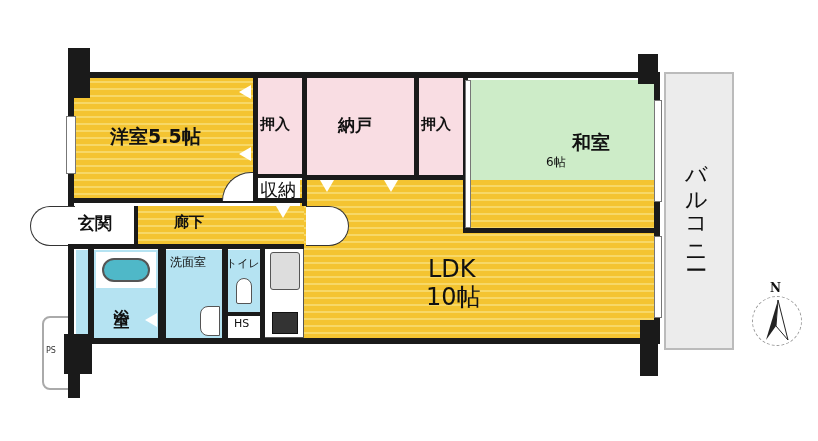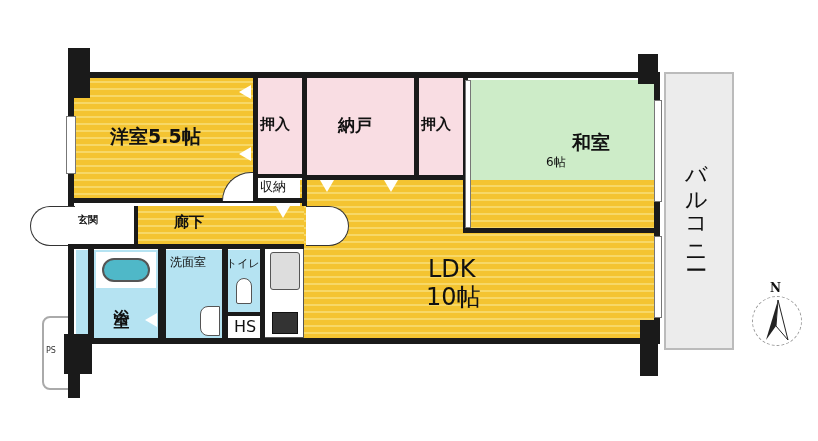--- a/index.html
+++ b/index.html
@@ -24,21 +24,21 @@
 <div class="abs gray" style="left:664px;top:72px;width:70px;height:278px;border:2px solid #bbb;"></div>
 <div class="label vlabel" style="left:684px;top:150px;font-size:22px;font-weight:normal;">バルコニー</div>
 
 <div class="abs yellow" style="left:72px;top:76px;width:182px;height:122px;"></div>
 <div class="label" style="left:110px;top:126px;font-size:19px;">洋室5.5帖</div>
 
 <div class="abs pink" style="left:258px;top:76px;width:44px;height:98px;"></div>
 <div class="label" style="left:260px;top:116px;font-size:15px;">押入</div>
 
 <div class="abs white" style="left:258px;top:178px;width:44px;height:20px;"></div>
-<div class="label" style="left:260px;top:180px;font-size:13px;font-weight:normal;">収納</div>
+<div class="label" style="left:260px;top:180px;font-size:18px;font-weight:normal;">収納</div>
 
 <div class="abs pink" style="left:307px;top:76px;width:108px;height:100px;"></div>
 <div class="label" style="left:338px;top:116px;font-size:17px;">納戸</div>
 
 <div class="abs pink" style="left:419px;top:76px;width:44px;height:100px;"></div>
 <div class="label" style="left:421px;top:116px;font-size:15px;">押入</div>
 
 <div class="abs green" style="left:470px;top:80px;width:186px;height:148px;"></div>
 <div class="label" style="left:572px;top:132px;font-size:19px;">和室</div>
 <div class="label" style="left:546px;top:156px;font-size:12px;font-weight:normal;">6帖</div>
@@ -46,21 +46,21 @@
 <div class="abs yellow" style="left:300px;top:180px;width:356px;height:160px;"></div>
 <div class="abs yellow" style="left:300px;top:180px;width:166px;height:50px;"></div>
 <div class="label" style="left:428px;top:256px;font-size:24px;font-weight:normal;">LDK</div>
 <div class="label" style="left:426px;top:284px;font-size:24px;font-weight:normal;">10帖</div>
 
 <div class="abs white" style="left:264px;top:246px;width:40px;height:92px;border:1px solid #555;"></div>
 <div class="abs" style="left:270px;top:252px;width:30px;height:38px;background:#ddd;border:1px solid #555;border-radius:3px;"></div>
 <div class="abs" style="left:272px;top:312px;width:26px;height:22px;background:#333;border:1px solid #111;"></div>
 
 <div class="abs white" style="left:72px;top:206px;width:62px;height:38px;"></div>
-<div class="label" style="left:78px;top:214px;font-size:10px;">玄関</div>
+<div class="label" style="left:78px;top:214px;font-size:17px;">玄関</div>
 <div class="abs yellow" style="left:138px;top:206px;width:166px;height:38px;"></div>
 <div class="label" style="left:174px;top:214px;font-size:15px;">廊下</div>
 
 <div class="door-arc" style="left:30px;top:206px;width:44px;height:38px;border-radius:38px 0 0 38px;border-right:none;"></div>
 <div class="door-arc" style="left:306px;top:206px;width:42px;height:38px;border-radius:0 38px 38px 0;border-left:none;"></div>
 
 <div class="abs blue" style="left:76px;top:250px;width:12px;height:88px;"></div>
 <div class="abs blue" style="left:94px;top:250px;width:64px;height:90px;"></div>
 <div class="abs white" style="left:96px;top:252px;width:60px;height:36px;"></div>
 <div class="abs" style="left:102px;top:258px;width:48px;height:24px;background:#4fb8c8;border:2px solid #555;border-radius:12px;"></div>
@@ -68,21 +68,21 @@
 
 <div class="abs blue" style="left:166px;top:250px;width:56px;height:90px;"></div>
 <div class="label" style="left:170px;top:256px;font-size:12px;font-weight:normal;">洗面室</div>
 <div class="abs white" style="left:200px;top:306px;width:20px;height:30px;border:1px solid #555;border-radius:8px 0 0 8px;"></div>
 
 <div class="abs blue" style="left:228px;top:250px;width:32px;height:62px;"></div>
 <div class="label" style="left:226px;top:258px;font-size:11px;font-weight:normal;">トイレ</div>
 <div class="abs white" style="left:236px;top:278px;width:16px;height:26px;border:1px solid #555;border-radius:8px 8px 2px 2px;"></div>
 
 <div class="abs white" style="left:228px;top:316px;width:32px;height:22px;"></div>
-<div class="label" style="left:234px;top:318px;font-size:16px;font-weight:normal;">HS</div>
+<div class="label" style="left:234px;top:318px;font-size:11px;font-weight:normal;">HS</div>
 
 <div class="abs" style="left:42px;top:316px;width:28px;height:74px;border:2px solid #aaa;border-radius:8px 0 0 8px;background:#fff;"></div>
 <div class="label" style="left:46px;top:346px;font-size:8px;font-weight:normal;color:#333;">PS</div>
 
 <div class="wall" style="left:72px;top:72px;width:584px;height:6px;"></div>
 <div class="wall" style="left:150px;top:338px;width:506px;height:6px;"></div>
 <div class="wall" style="left:654px;top:72px;width:6px;height:272px;"></div>
 <div class="wall" style="left:68px;top:72px;width:6px;height:134px;"></div>
 <div class="wall" style="left:68px;top:244px;width:6px;height:100px;"></div>
 <div class="wall" style="left:68px;top:48px;width:22px;height:50px;"></div>

